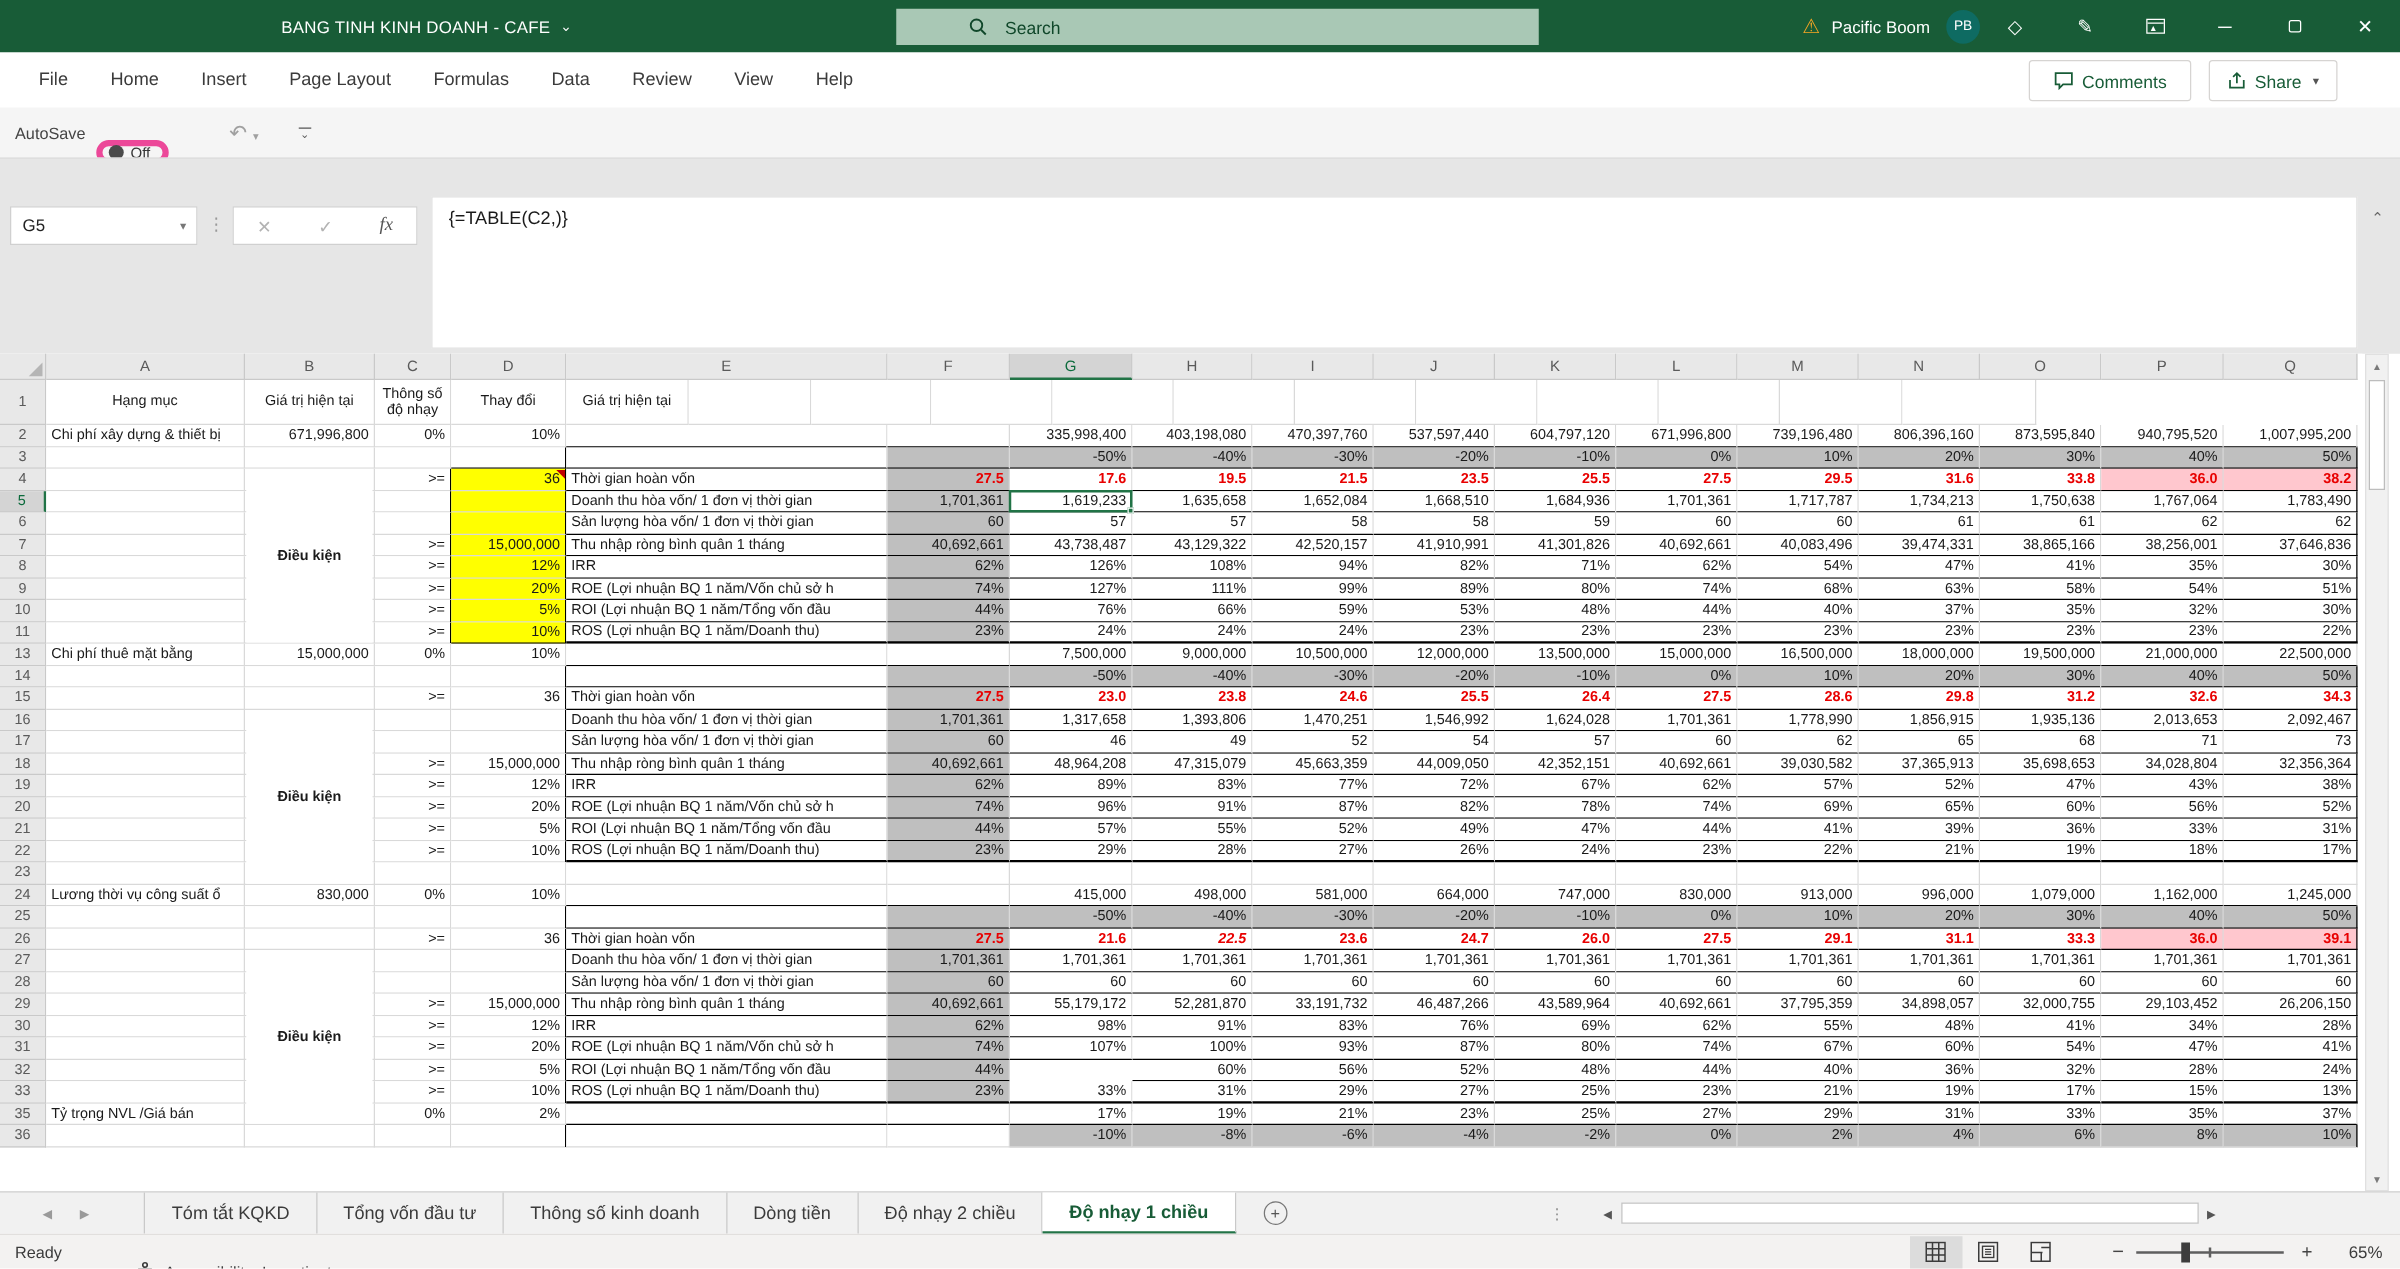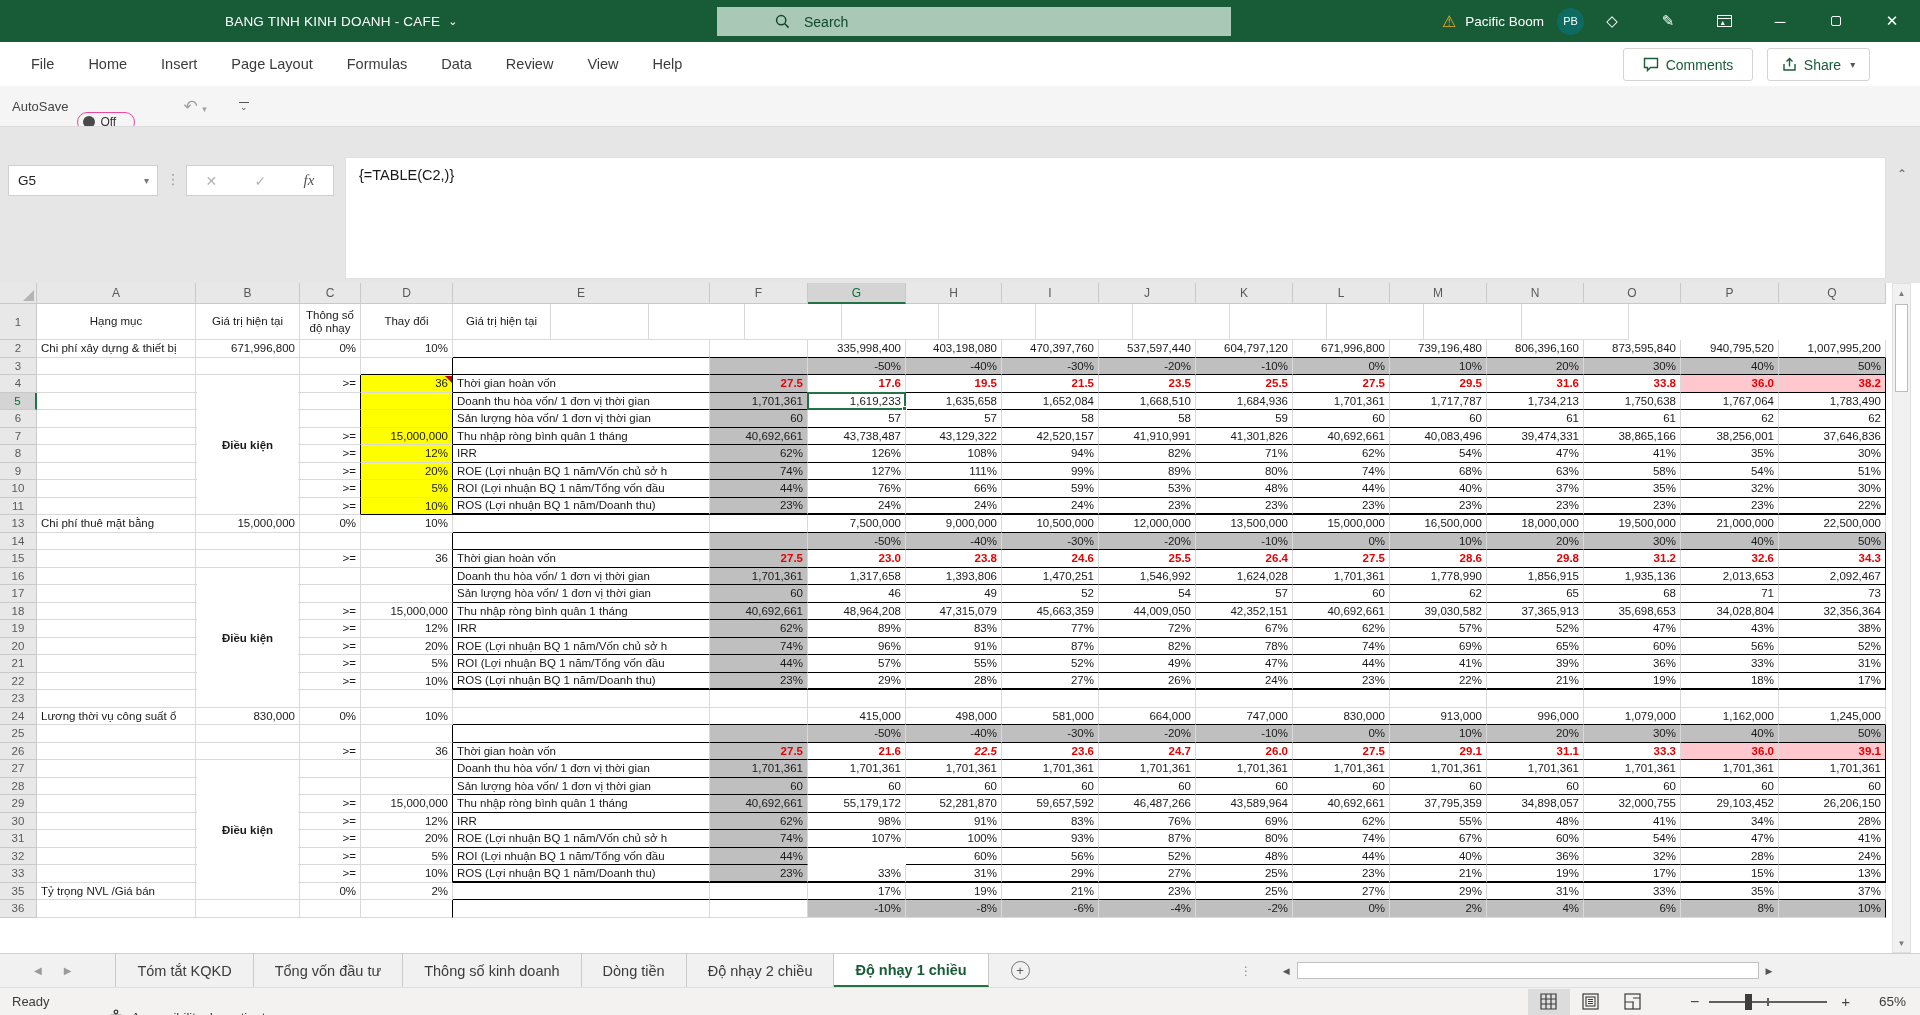--- a/index.html
+++ b/index.html
@@ -34,21 +34,21 @@
   .rb-btn{position:absolute;top:6px;height:33px;border:1px solid #d6d4d2;background:#fff;border-radius:3px;
           display:flex;align-items:center;justify-content:center;font-size:14px;color:#185c37;gap:7px;}
   .rb-comments{left:1623px;width:130px;}
   .rb-share{left:1767px;width:103px;}
   .rb-share .chev{font-size:10px;color:#555;margin-left:2px;}
 
   
   .qat{position:absolute;left:0;top:86px;width:1920px;height:40px;background:#f5f5f5;
        display:flex;align-items:center;font-size:13px;color:#444;}
   .autosave-lbl{margin-left:12px;}
-  .pill{margin-left:9px;width:58px;height:20px;border:1px solid #ec4899;border-radius:11px;
+  .pill{margin-left:9px;width:58px;height:20px;border:5px solid #ec4899;border-radius:11px;
         display:flex;align-items:center;background:#f5f5f5;margin-top:32px;}
   .pill .knob{width:12px;height:12px;border-radius:50%;background:#4a4a4a;margin:0 5px 0 5px;}
   .pill .state{font-size:12px;color:#333;}
   .undo{margin-left:48px;color:#a0a0a0;font-size:17px;}
   .undo small{font-size:9px;color:#a0a0a0;}
   .qat-custom{margin-left:32px;display:flex;flex-direction:column;align-items:center;color:#555;}
   .qat-custom .bar{width:10px;height:1.6px;background:#555;margin-bottom:1px;}
   .qat-custom .v{font-size:9px;line-height:6px;}
 
   
@@ -792,21 +792,21 @@
       <div class="grow" style="height: 17.5px;">
         <div class="gut">29</div>
         <div class="c left" style="width: 159px;"></div>
         <div class="c" style="width: 104px;"></div>
         <div class="c" style="width: 61px;">&gt;=</div>
         <div class="c rk" style="width: 92px;">15,000,000</div>
         <div class="c left bk" style="width: 257px;">Thu nhập ròng bình quân 1 tháng</div>
         <div class="c gray bk" style="width: 98px;">40,692,661</div>
         <div class="c bk" style="width: 98px;">55,179,172</div>
         <div class="c bk" style="width: 96px;">52,281,870</div>
-        <div class="c bk" style="width: 97px;">59,657,592</div>
+        <div class="c bk" style="width: 97px;">33,191,732</div>
         <div class="c bk" style="width: 97px;">46,487,266</div>
         <div class="c bk" style="width: 97px;">43,589,964</div>
         <div class="c bk" style="width: 97px;">40,692,661</div>
         <div class="c bk" style="width: 97px;">37,795,359</div>
         <div class="c bk" style="width: 97px;">34,898,057</div>
         <div class="c bk" style="width: 97px;">32,000,755</div>
         <div class="c bk" style="width: 98px;">29,103,452</div>
         <div class="c bk rk" style="width: 107px;">26,206,150</div>
       </div>
       <div class="grow" style="height: 17.5px;">

